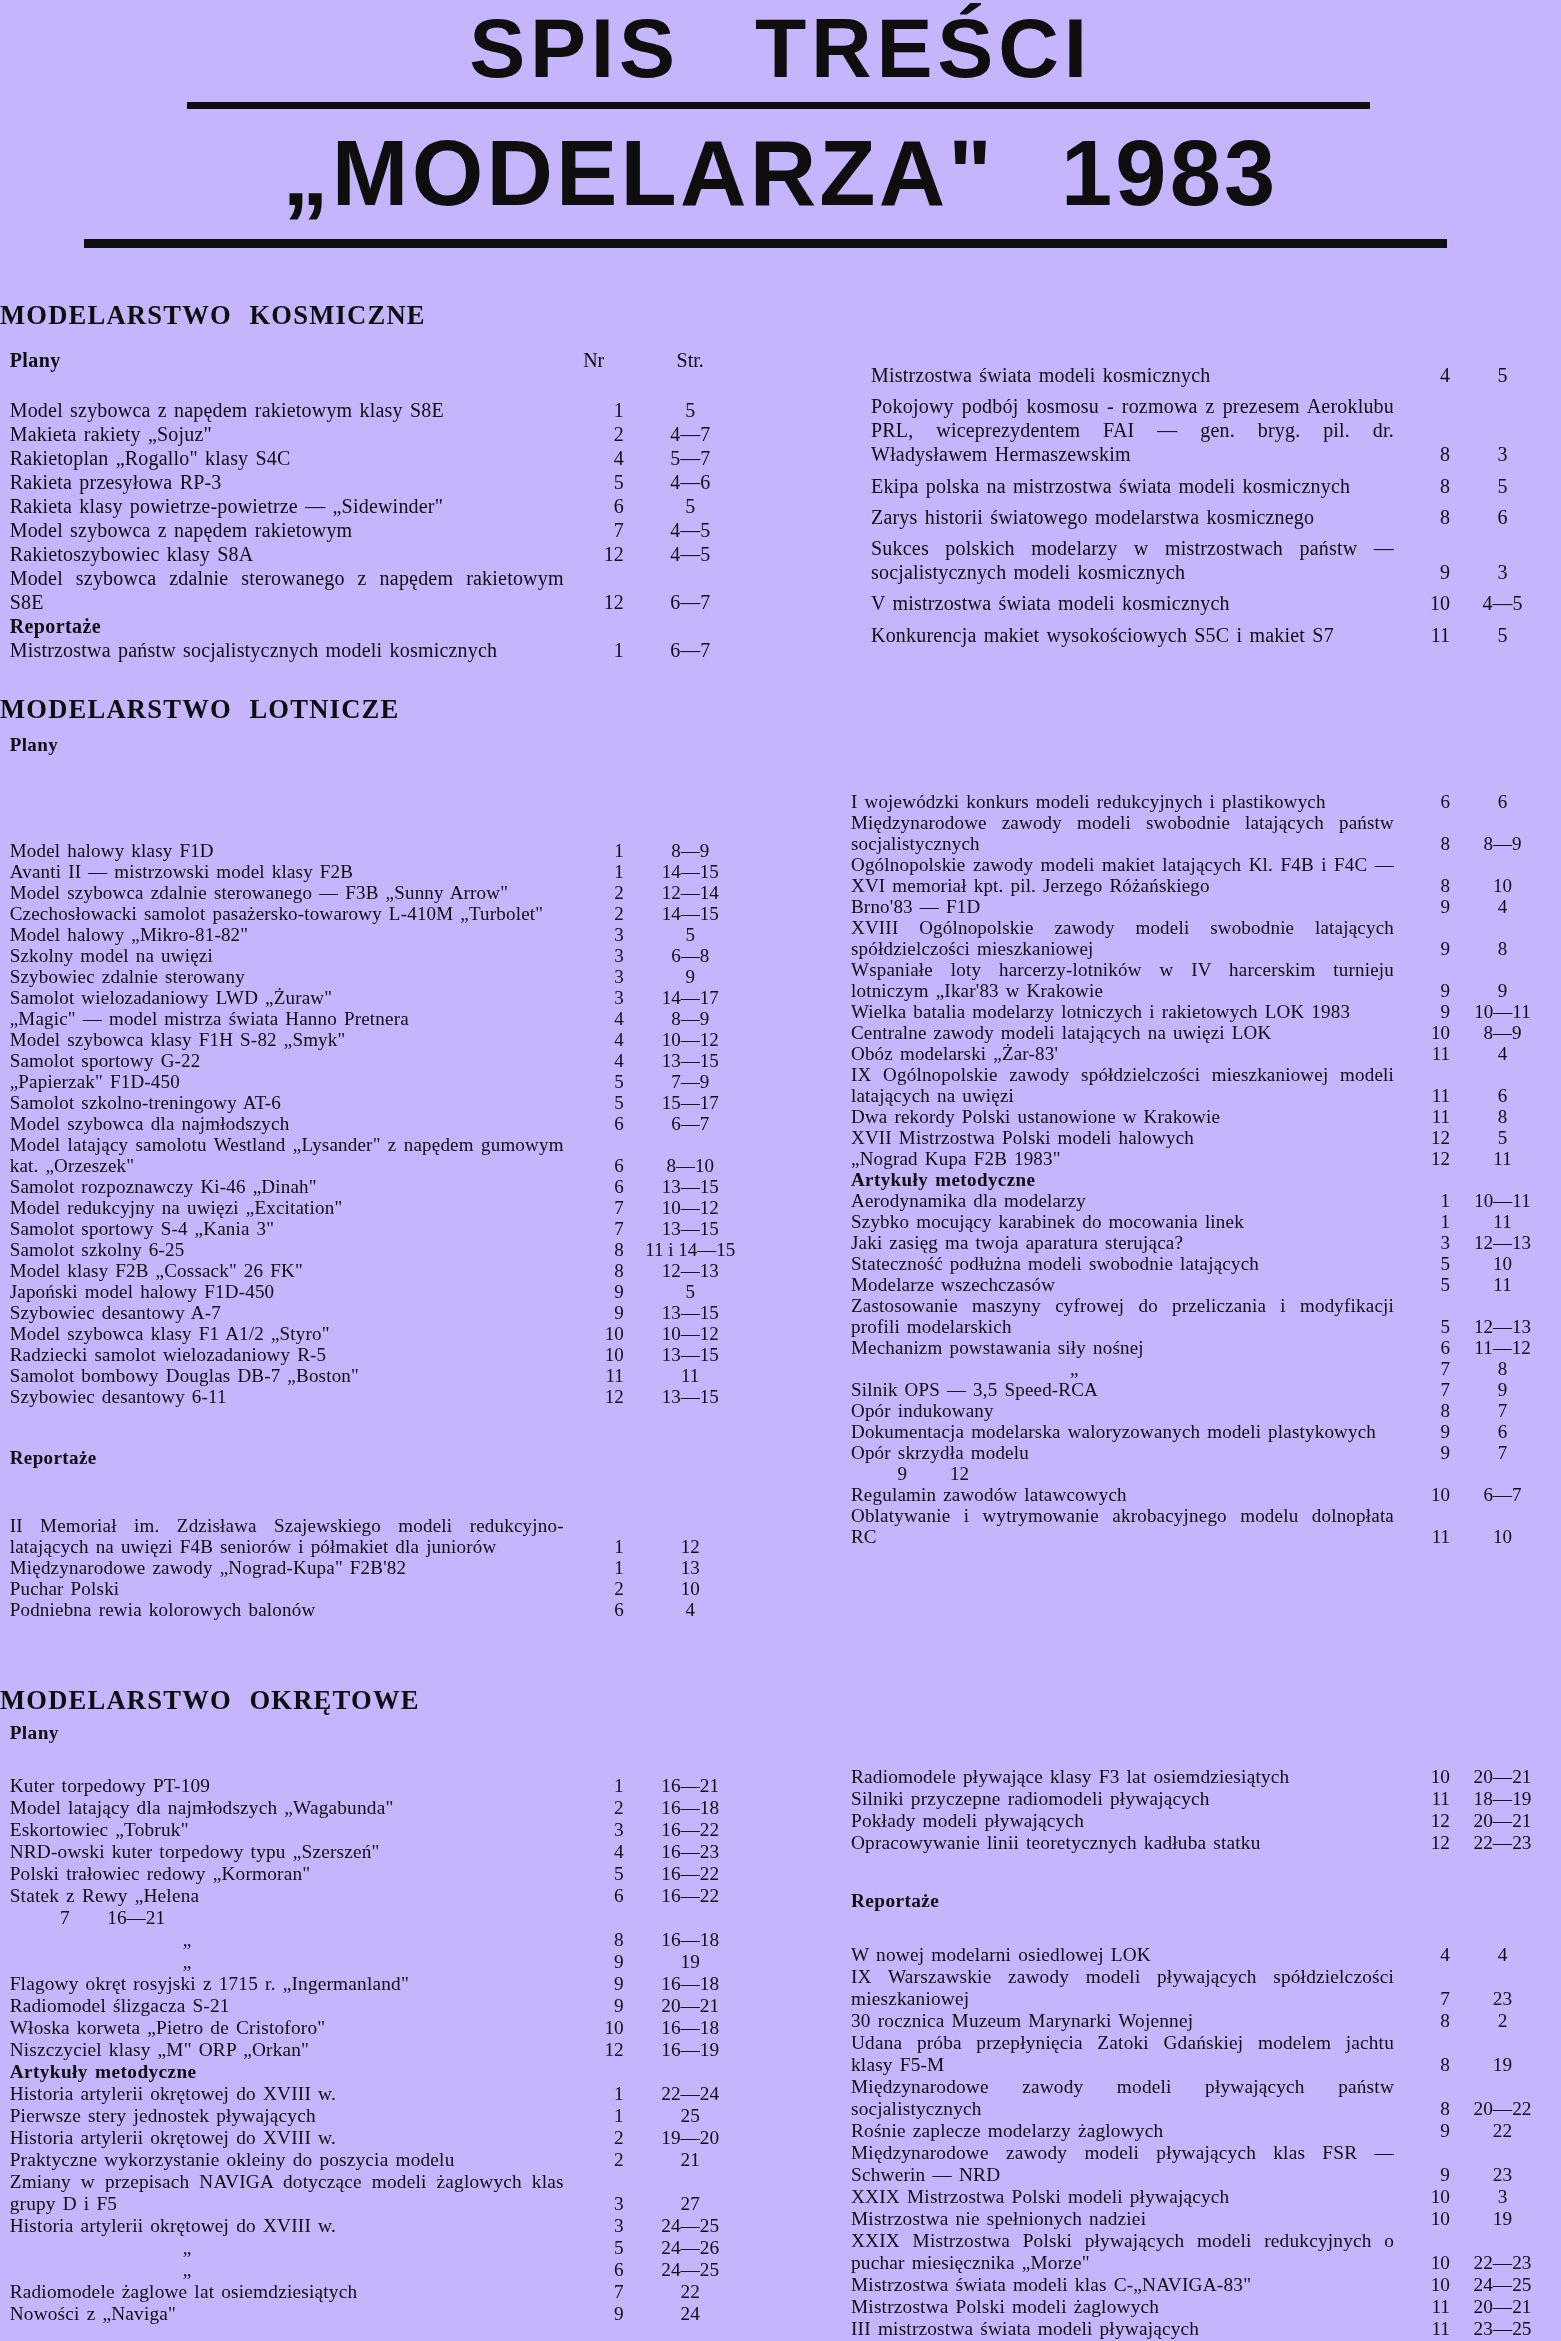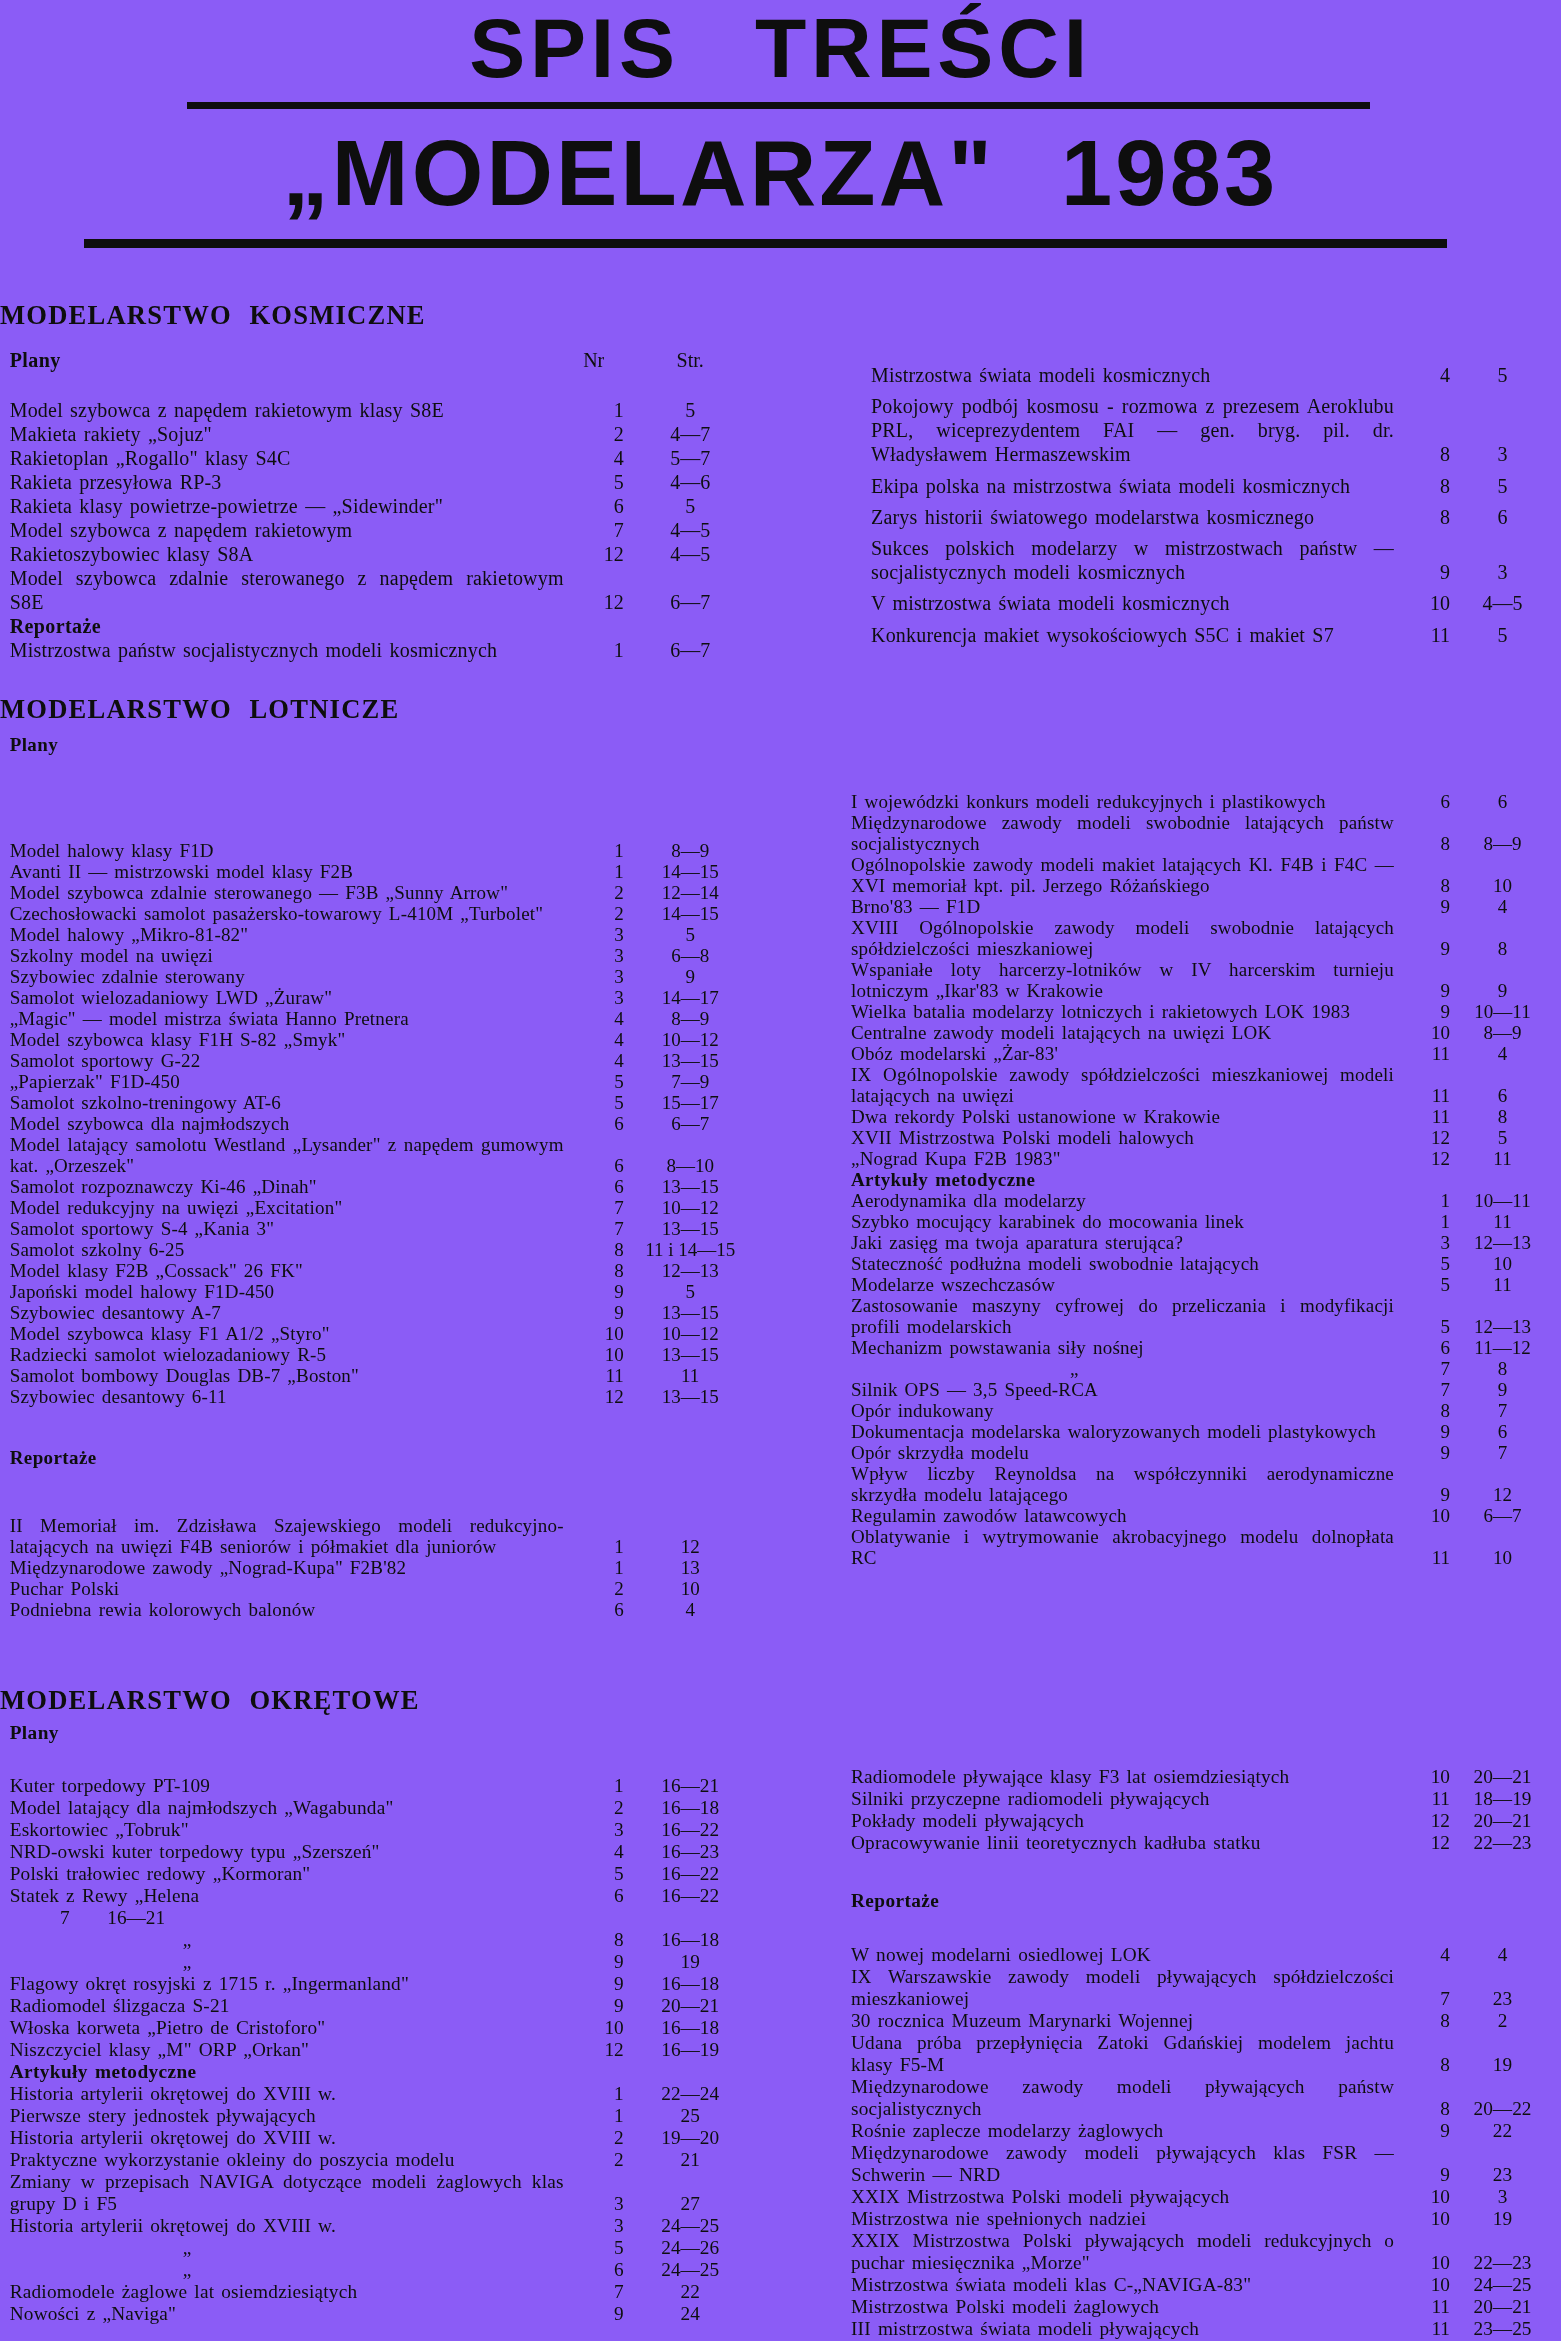--- a/index.html
+++ b/index.html
@@ -1,18 +1,18 @@
 <!DOCTYPE html>
 <html style="font-size:13px"><head>
 <meta charset="utf-8">
 <style>
   html,body{margin:0;padding:0;background:#dededa;}
   .page{
     position:relative;width:1561px;height:2342px;margin:0 auto;
-    background:#8b5cf6;color:#0e0e0e;overflow:hidden;
+    background:#c4b5fd;color:#0e0e0e;overflow:hidden;
     font-family:"Liberation Serif",serif;
   }
   
   .doc-title{
     position:absolute;top:1.6px;left:0;width:100%;margin:0;text-align:center;
     font-family:"Liberation Sans",sans-serif;font-weight:700;
     font-size:84px;line-height:1.1;letter-spacing:4.8px;word-spacing:47px;
   }
   .doc-subtitle{
     position:absolute;top:121px;left:0;width:100%;margin:0;text-align:center;
@@ -457,21 +457,20 @@
           <span class="t">Dokumentacja modelarska waloryzowanych modeli plastykowych</span>
           <span class="nr">9</span>
           <span class="str">6</span>
         </div>
         <div class="trow">
           <span class="t">Opór skrzydła modelu</span>
           <span class="nr">9</span>
           <span class="str">7</span>
         </div>
         <div class="trow">
-          <span class="t">Wpływ liczby Reynoldsa na współczynniki aerodynamiczne skrzydła modelu latającego</span>
           <span class="nr">9</span>
           <span class="str">12</span>
         </div>
         <div class="trow">
           <span class="t">Regulamin zawodów latawcowych</span>
           <span class="nr">10</span>
           <span class="str">6—7</span>
         </div>
         <div class="trow">
           <span class="t">Oblatywanie i wytrymowanie akrobacyjnego modelu dolnopłata RC</span>

